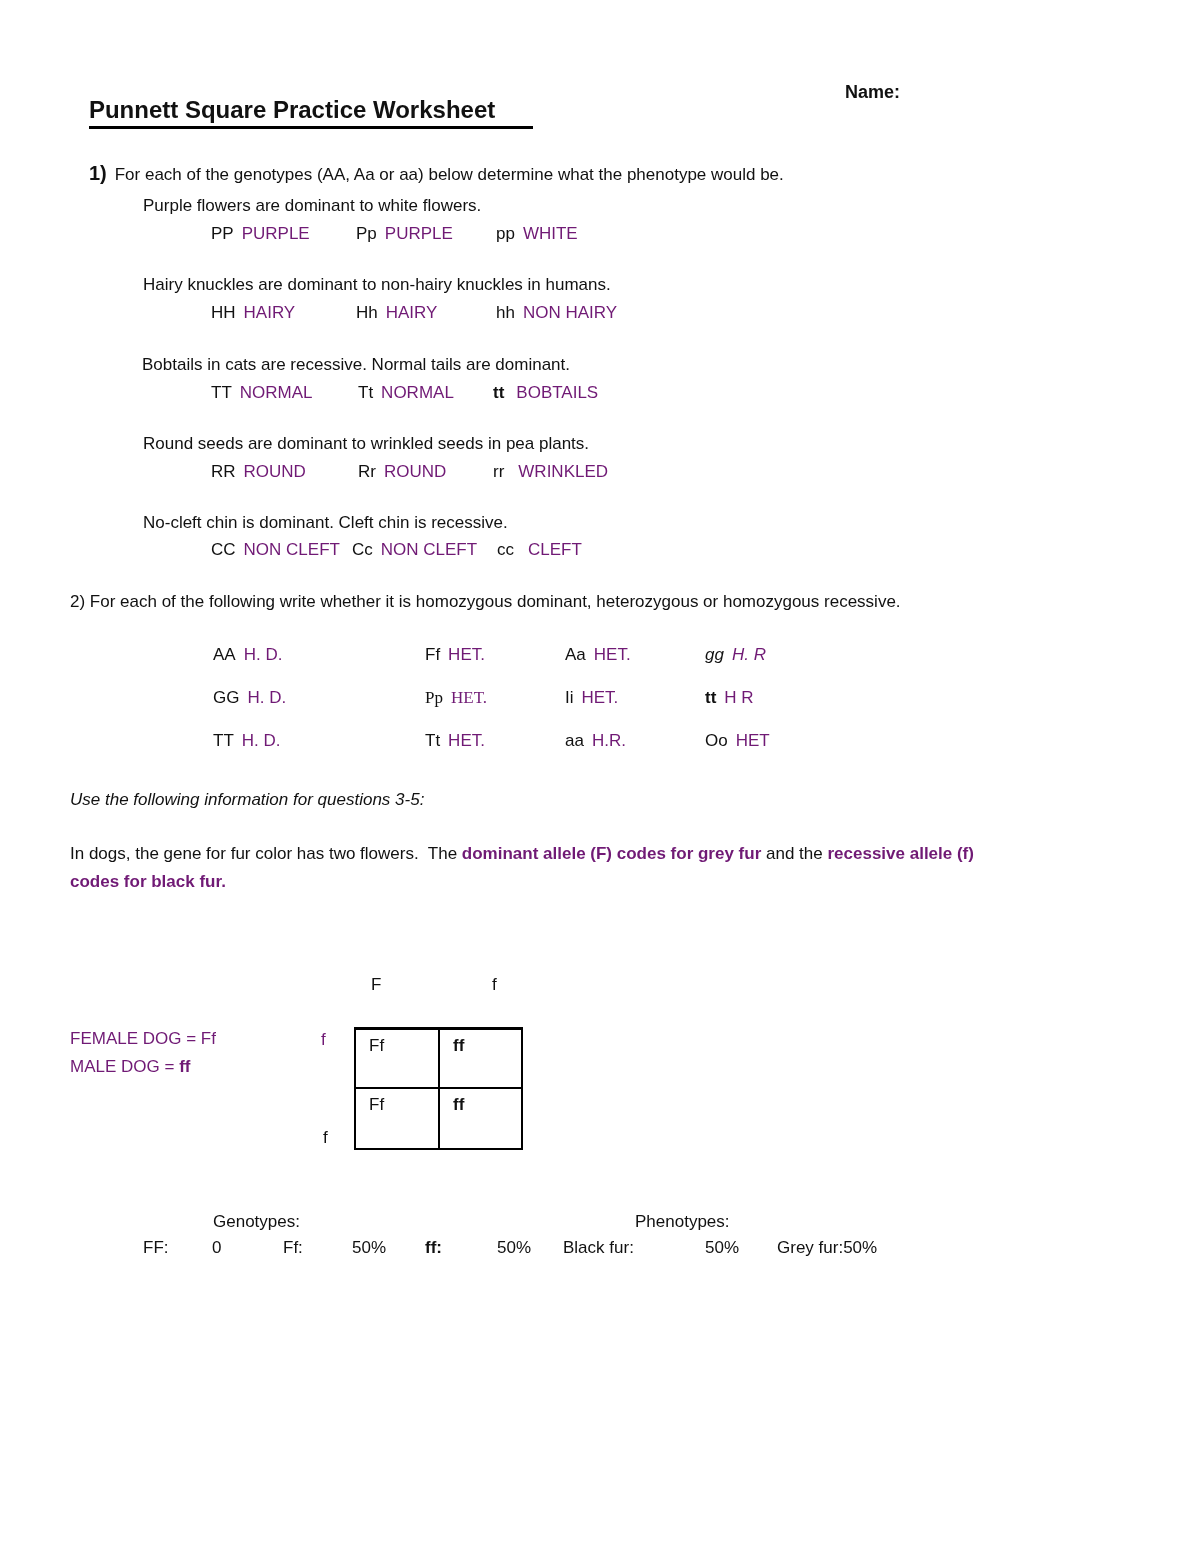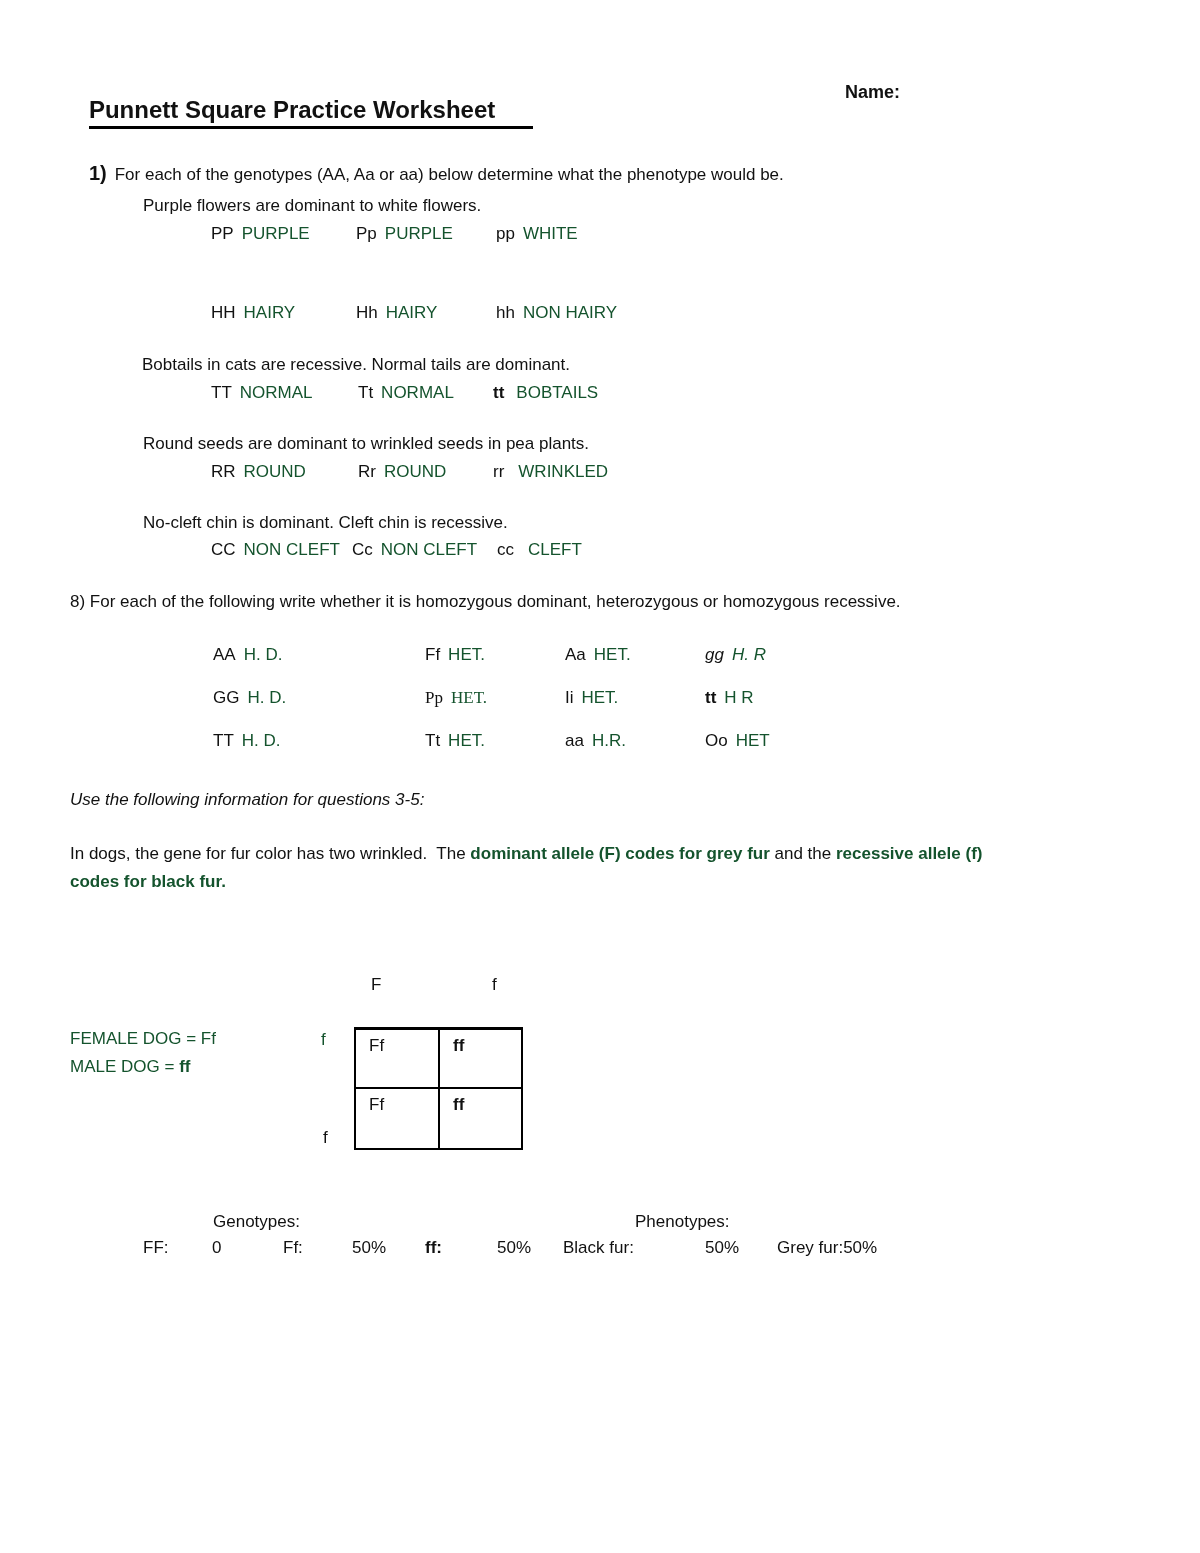--- a/index.html
+++ b/index.html
@@ -6,21 +6,21 @@
   .page{
     position:relative;
     width:1196px;
     height:1553px;
     background:#ffffff;
     font-family:"Liberation Sans","DejaVu Sans",sans-serif;
     color:#111111;
     font-size:17px;
   }
   .abs{position:absolute;white-space:pre;}
-  .red{color:#14532d;}
+  .red{color:#701a75;}
   .bold{font-weight:bold;}
   .title-text{
     font-size:24px;
     font-weight:bold;
     border-bottom:3px solid #000;
     padding-right:38px;
     padding-bottom:2px;
     display:inline-block;
   }
   .name-label{font-size:18px;font-weight:bold;}
@@ -67,20 +67,21 @@
     <span class="qnum1">1)</span><span>For each of the genotypes (AA, Aa or aa) below determine what the phenotype would be.</span>
   </div>
 
   <div class="statement" style="left:143px;top:196px;">Purple flowers are dominant to white flowers.</div>
   <div class="answers-row" style="left:211px;top:224px;">
     <span class="ansgroup" style="left:0;"><span>PP</span><span class="red phen">PURPLE</span></span>
     <span class="ansgroup" style="left:145px;"><span>Pp</span><span class="red phen">PURPLE</span></span>
     <span class="ansgroup" style="left:285px;"><span>pp</span><span class="red phen">WHITE</span></span>
   </div>
 
+  <div class="statement" style="left:143px;top:275px;">Hairy knuckles are dominant to non-hairy knuckles in humans.</div>
   <div class="answers-row" style="left:211px;top:303px;">
     <span class="ansgroup" style="left:0;"><span>HH</span><span class="red phen">HAIRY</span></span>
     <span class="ansgroup" style="left:145px;"><span>Hh</span><span class="red phen">HAIRY</span></span>
     <span class="ansgroup" style="left:285px;"><span>hh</span><span class="red phen">NON HAIRY</span></span>
   </div>
 
   <div class="statement" style="left:142px;top:355px;">Bobtails in cats are recessive. Normal tails are dominant.</div>
   <div class="answers-row" style="left:211px;top:383px;">
     <span class="ansgroup" style="left:0;"><span>TT</span><span class="red phen">NORMAL</span></span>
     <span class="ansgroup" style="left:147px;"><span>Tt</span><span class="red phen">NORMAL</span></span>
@@ -94,40 +95,40 @@
     <span class="ansgroup" style="left:282px;"><span>rr</span><span class="red phen" style="margin-left:14px;">WRINKLED</span></span>
   </div>
 
   <div class="statement" style="left:143px;top:513px;">No-cleft chin is dominant. Cleft chin is recessive.</div>
   <div class="answers-row" style="left:211px;top:540px;">
     <span class="ansgroup" style="left:0;"><span>CC</span><span class="red phen">NON CLEFT</span></span>
     <span class="ansgroup" style="left:141px;"><span>Cc</span><span class="red phen">NON CLEFT</span></span>
     <span class="ansgroup" style="left:286px;"><span>cc</span><span class="red phen" style="margin-left:14px;">CLEFT</span></span>
   </div>
 
-  <div class="abs" style="left:70px;top:592px;">8) For each of the following write whether it is homozygous dominant, heterozygous or homozygous recessive.</div>
+  <div class="abs" style="left:70px;top:592px;">2) For each of the following write whether it is homozygous dominant, heterozygous or homozygous recessive.</div>
 
   <div class="gridcell" style="left:213px;top:645px;"><span>AA</span><span class="red ans">H. D.</span></div>
   <div class="gridcell" style="left:425px;top:645px;"><span>Ff</span><span class="red ans">HET.</span></div>
   <div class="gridcell" style="left:565px;top:645px;"><span>Aa</span><span class="red ans">HET.</span></div>
   <div class="gridcell" style="left:705px;top:645px;font-style:italic;"><span>gg</span><span class="red ans">H. R</span></div>
 
   <div class="gridcell" style="left:213px;top:688px;"><span>GG</span><span class="red ans">H. D.</span></div>
   <div class="gridcell" style="left:425px;top:688px;font-family:Liberation Serif, serif;"><span>Pp</span><span class="red ans">HET.</span></div>
   <div class="gridcell" style="left:565px;top:688px;"><span>Ii</span><span class="red ans">HET.</span></div>
   <div class="gridcell" style="left:705px;top:688px;"><span class="bold">tt</span><span class="red ans">H R</span></div>
 
   <div class="gridcell" style="left:213px;top:731px;"><span>TT</span><span class="red ans">H. D.</span></div>
   <div class="gridcell" style="left:425px;top:731px;"><span>Tt</span><span class="red ans">HET.</span></div>
   <div class="gridcell" style="left:565px;top:731px;"><span>aa</span><span class="red ans">H.R.</span></div>
   <div class="gridcell" style="left:705px;top:731px;"><span>Oo</span><span class="red ans">HET</span></div>
 
   <div class="abs italic" style="left:70px;top:790px;">Use the following information for questions 3-5:</div>
 
-  <div class="para" style="left:70px;top:840px;"><span>In dogs, the gene for fur color has two wrinkled.  The </span><span class="red bold">dominant allele (F) codes for grey fur</span><span> and the </span><span class="red bold">recessive allele (f)</span><br><span class="red bold">codes for black fur.</span></div>
+  <div class="para" style="left:70px;top:840px;"><span>In dogs, the gene for fur color has two flowers.  The </span><span class="red bold">dominant allele (F) codes for grey fur</span><span> and the </span><span class="red bold">recessive allele (f)</span><br><span class="red bold">codes for black fur.</span></div>
 
 
   <div class="abs" style="left:371px;top:975px;">F</div>
   <div class="abs" style="left:492px;top:975px;">f</div>
 
   <div class="abs red" style="left:70px;top:1029px;">FEMALE DOG = Ff</div>
   <div class="abs red" style="left:70px;top:1057px;"><span>MALE DOG = </span><span class="bold">ff</span></div>
 
   <div class="abs red" style="left:321px;top:1030px;">f</div>
   <div class="abs" style="left:323px;top:1128px;">f</div>

